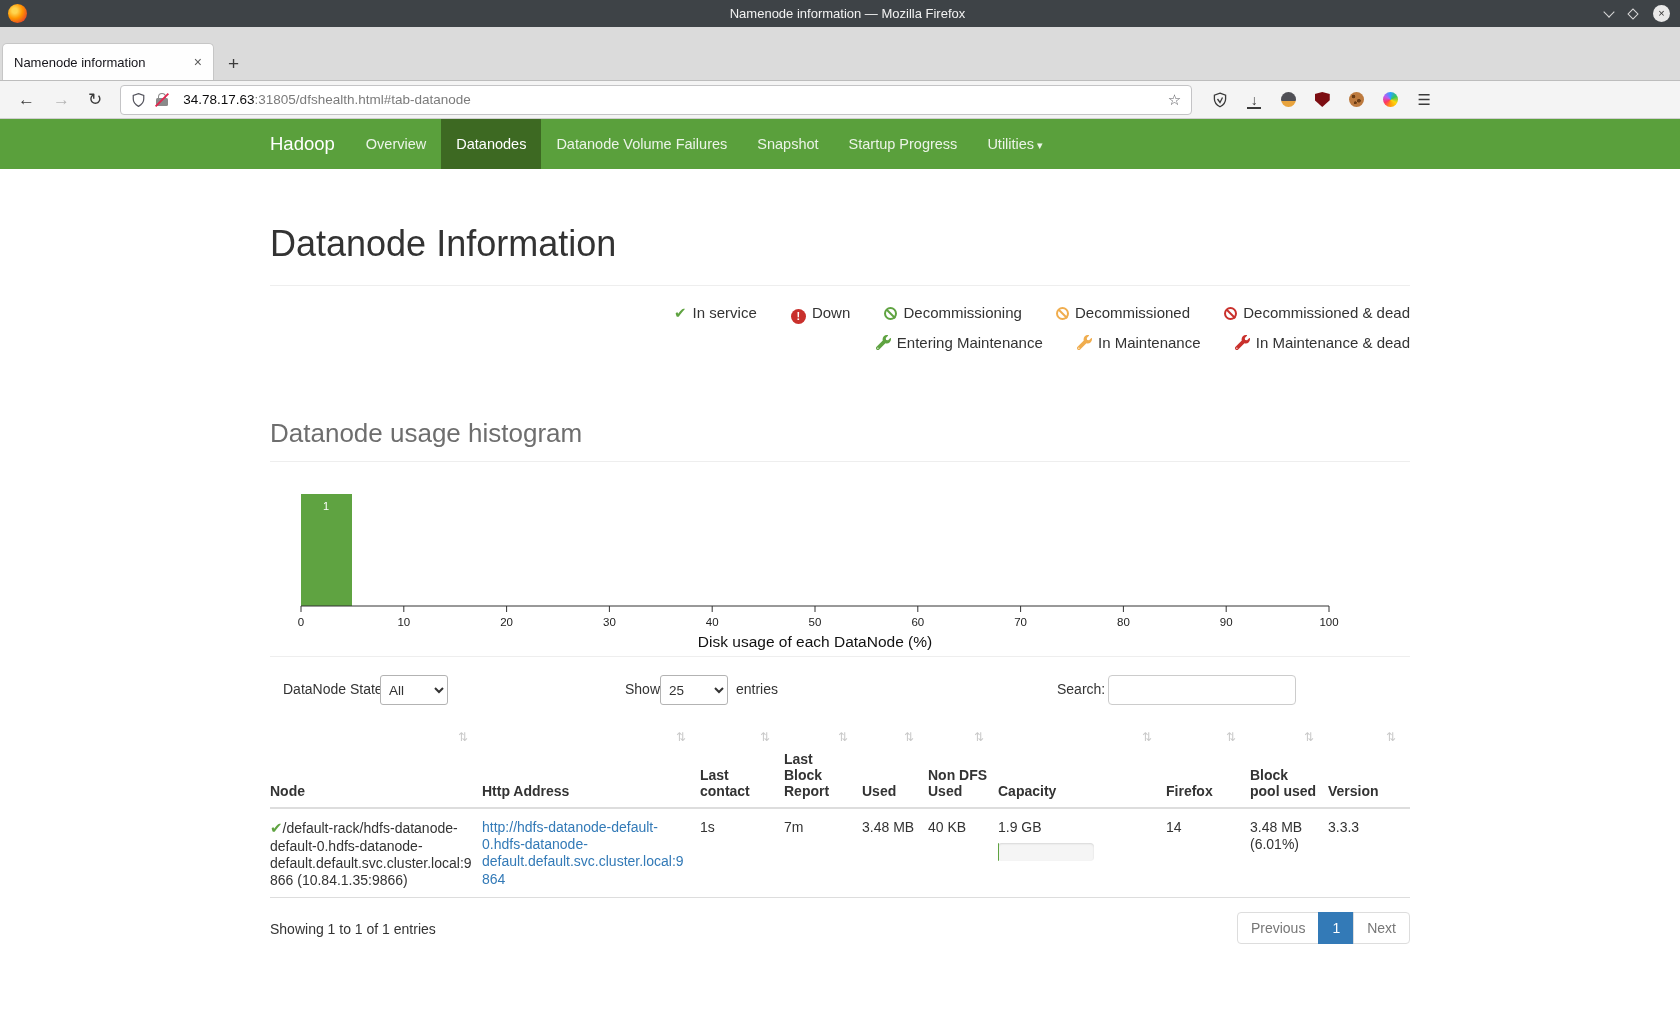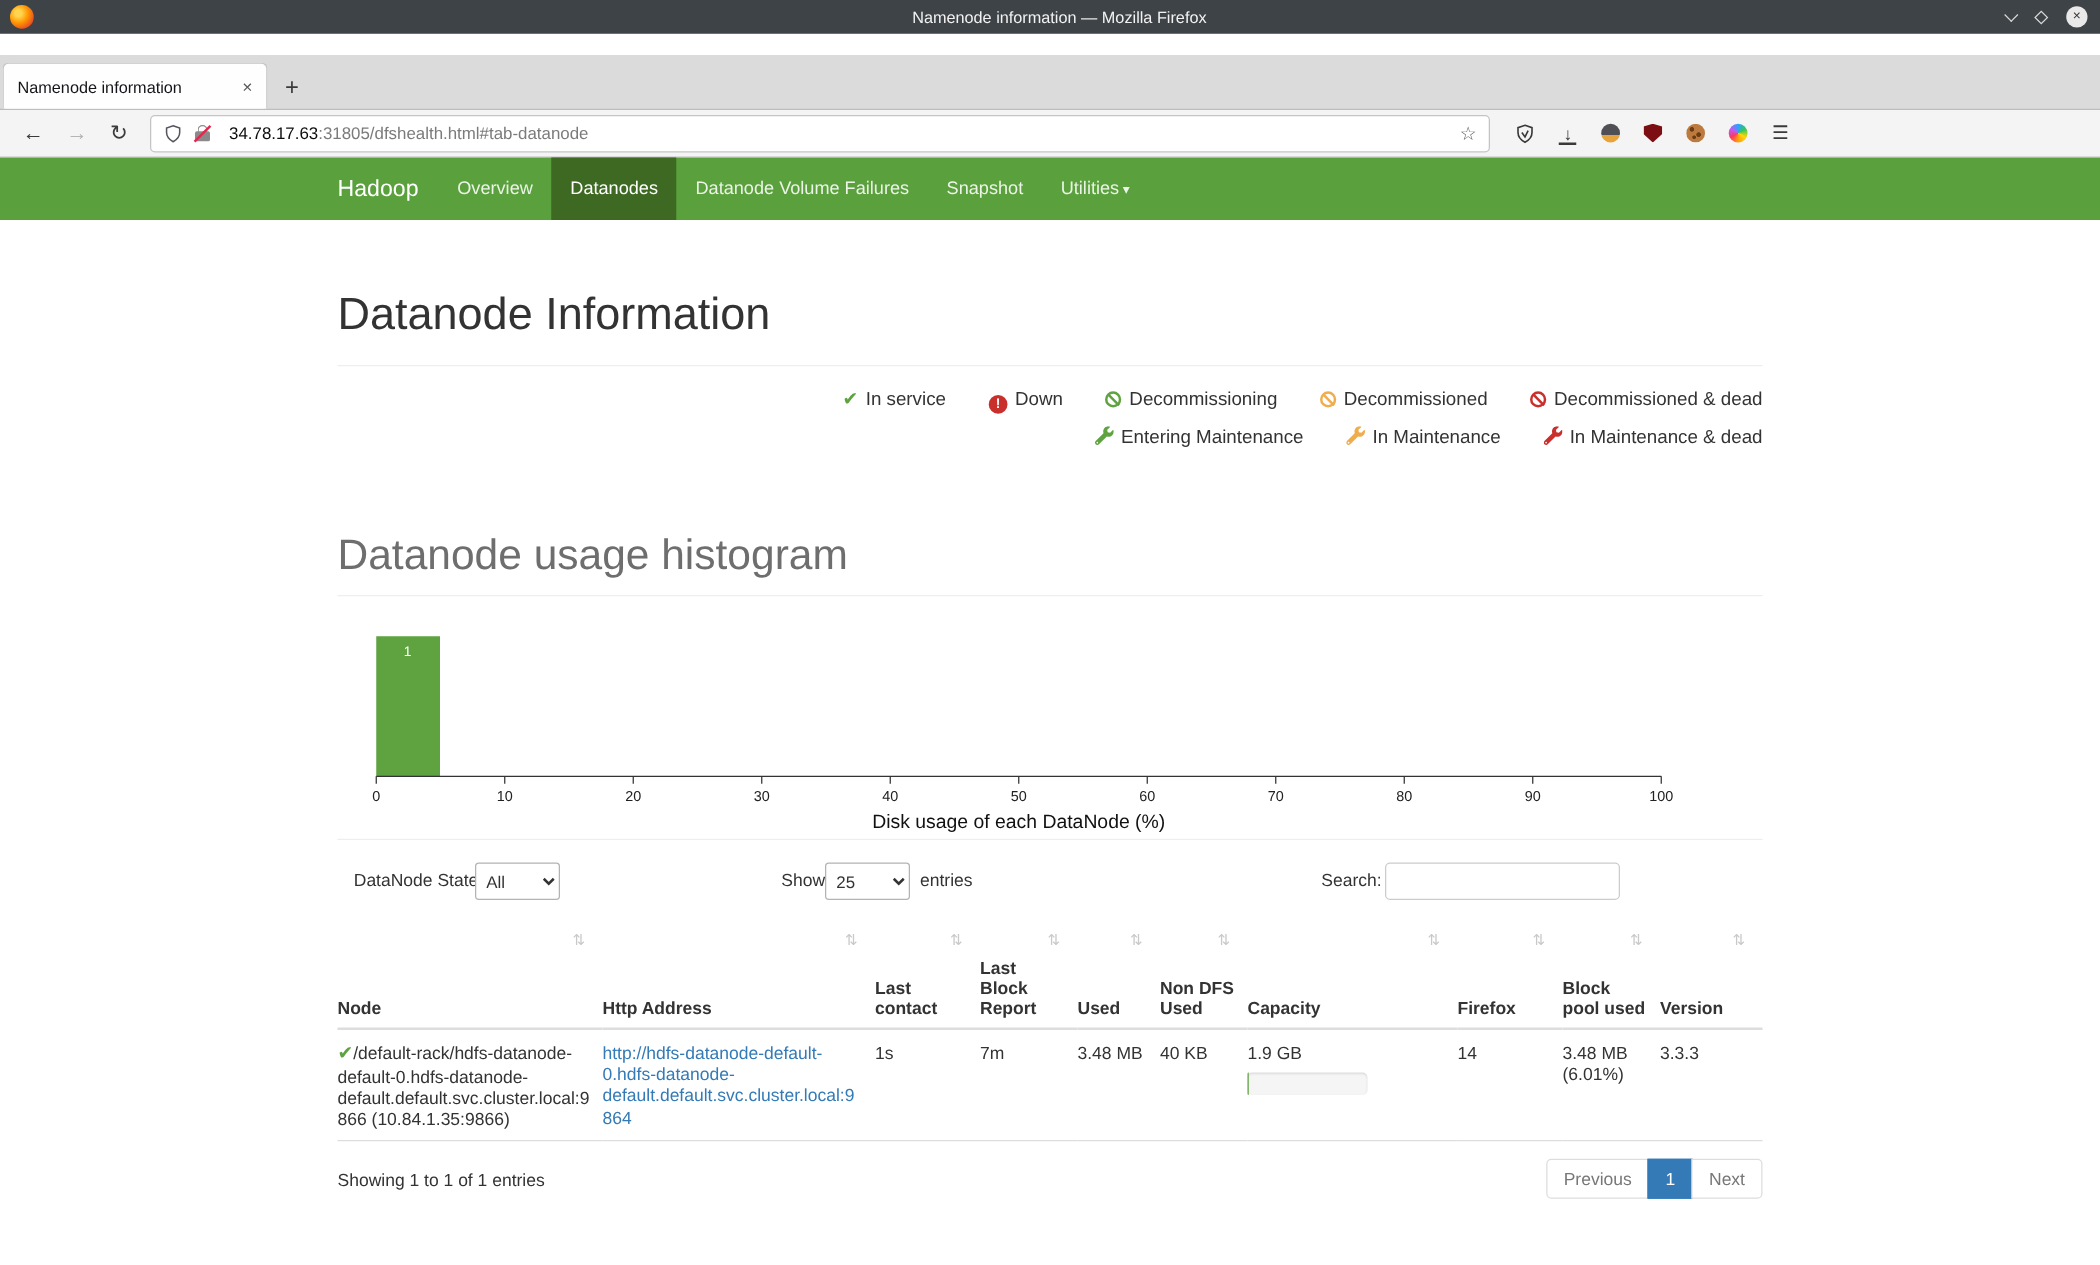--- a/index.html
+++ b/index.html
@@ -11,21 +11,21 @@
   .ff-logo { position:absolute; left:8px; top:4px; width:19px; height:19px; border-radius:50%;
     background: radial-gradient(circle at 35% 35%, #ffd54f 15%, #ff9500 45%, #e4442b 80%); }
   .win-title { position:absolute; left:15px; right:0; text-align:center; color:#f2f2f2; font-size:13px; }
   .win-controls { position:absolute; right:10px; top:0; height:27px; display:flex; align-items:center; gap:16px; }
   .chev { width:8px; height:8px; border-right:1.6px solid #d8d8d8; border-bottom:1.6px solid #d8d8d8;
     transform:rotate(45deg); margin-top:-4px; }
   .dia { width:8px; height:8px; border:1.6px solid #d8d8d8; transform:rotate(45deg); }
   .close-circle { width:17px; height:17px; border-radius:50%; background:#e9e9e9; color:#333;
     font-size:11px; line-height:17px; text-align:center; }
 
-  .tabstrip { height:44px; background:#dbdbdb; position:relative; border-bottom:1px solid #bdbdbd;margin-top:17px; }
+  .tabstrip { height:54px; background:#dbdbdb; position:relative; border-bottom:1px solid #bdbdbd; }
   .tab { position:absolute; left:2px; bottom:0; width:212px; height:37px; background:#fefefe;
     border:1px solid #c6c6c6; border-bottom:none; border-radius:5px 5px 0 0;
     display:flex; align-items:center; padding:0 11px; font-size:13px; color:#15141a; }
   .tab-close { margin-left:auto; color:#5a5a5a; font-size:14px; }
   .newtab { position:absolute; left:228px; bottom:7px; font-size:19px; color:#3a3a3a; line-height:1; }
 
   .toolbar { height:38px; background:#f4f4f4; border-bottom:1px solid #cfcfcf; display:flex; align-items:center; }
   .navbtn { font-size:17px; color:#3b3b3b; margin-left:18px; line-height:1; }
   .navbtn.disabled { color:#b5b5b5; }
   .urlbar { margin-left:18px; width:1072px; height:30px; background:#fff; border:1px solid #c4c4c6;
@@ -76,21 +76,21 @@
   .ic-check { color:#5fa341; font-size:15px; }
   .ic-down { display:inline-block; width:15px; height:15px; background:#c9302c; border-radius:50%;
     color:#fff; font-weight:bold; font-size:11px; line-height:15px; text-align:center; vertical-align:-2px; }
   .ban { display:inline-block; width:13px; height:13px; border:2px solid currentColor; border-radius:50%;
     position:relative; vertical-align:-2px; }
   .ban::after { content:''; position:absolute; left:-1.5px; top:3.5px; width:12px; height:2px;
     background:currentColor; transform:rotate(45deg); }
   .c-green { color:#5fa341; } .c-orange { color:#f0ad4e; } .c-red { color:#c9302c; }
   .wrench svg { width:15px; height:15px; vertical-align:-2px; }
 
-  h2.sec { font-size:34px; font-weight:400; color:#6e6e6e; }
+  h2.sec { font-size:26px; font-weight:400; color:#6e6e6e; }
   h2.hist-title { margin:60px 0 12px; }
   h2.oper-title { margin:44px 0 12px; }
 
   .chart-wrap { margin-top:4px; }
   .chart-wrap svg { display:block; }
   .tick-line { stroke:#333; stroke-width:1; }
   .tick-label { font-size:11.5px; fill:#222; }
   .axis-title { font-size:15.5px; fill:#111; }
 
   .filter-row { position:relative; height:34px; margin-top:16px; font-size:14px; }
@@ -182,20 +182,21 @@
   </div>
 </div>
 
 <div class="hnav">
   <div class="hnav-inner">
     <span class="brand">Hadoop</span>
     <a class="item">Overview</a>
     <a class="item active">Datanodes</a>
     <a class="item">Datanode Volume Failures</a>
     <a class="item">Snapshot</a>
+    <a class="item">Startup Progress</a>
     <a class="item"><span>Utilities</span><span class="caret">▾</span></a>
   </div>
 </div>
 
 <div class="container">
   <h1 class="page-title">Datanode Information</h1>
   <hr class="rule">
 
   <div class="legend">
     <div class="legend-row">

